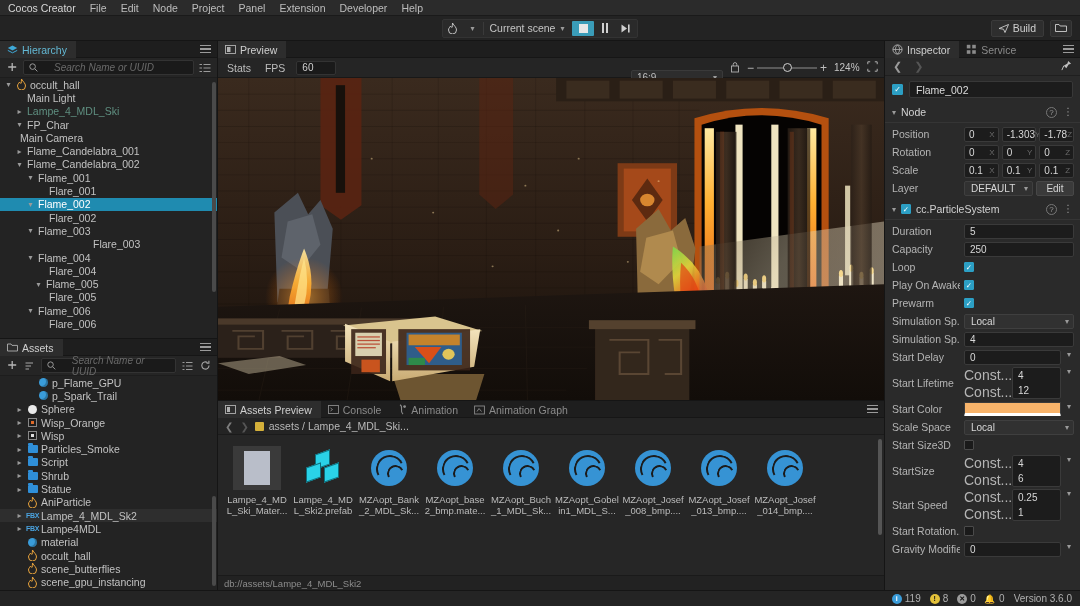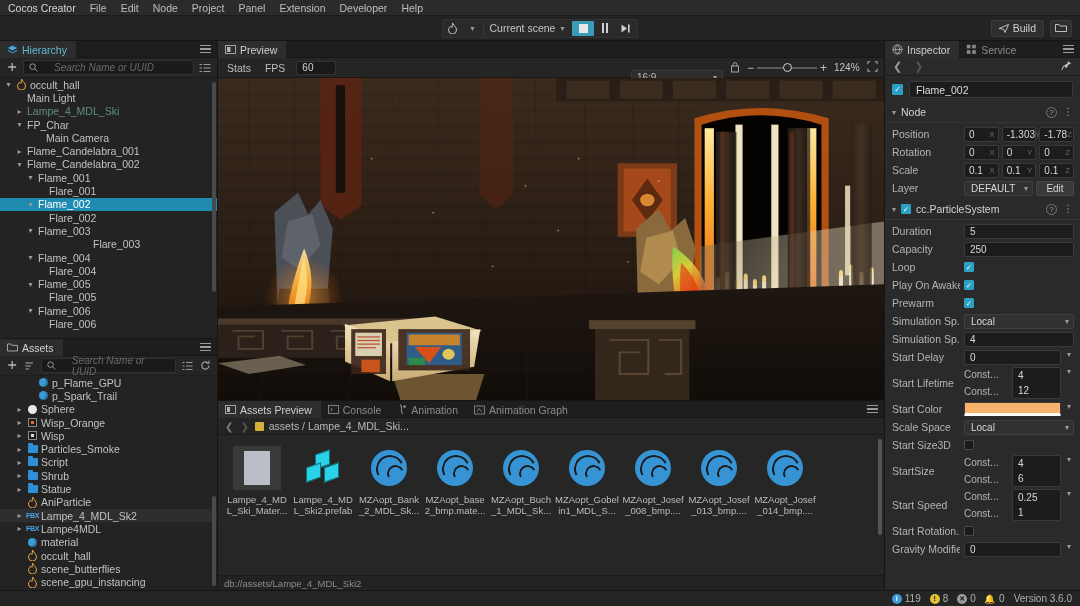--- a/index.html
+++ b/index.html
@@ -191,21 +191,21 @@
   .cbsmall::after { content: "\2713"; color: #fff; font-size: 7.5px; }
   .cbsmall.off { background: #1a1a1a; border-color: #4a4a4a; }
   .cbsmall.off::after { content: ""; }
   .colorbar { flex: 1; height: 14px; background: linear-gradient(#f7b36a, #f7b36a); border: 1px solid #3a3a3a;
               border-bottom: 3px solid #ffffff; border-radius: 1px; }
   .caretdown { width: 10px; flex: none; text-align: center; color: #9a9a9a; font-size: 8px; }
   .dualbox { flex: 1; display: flex; }
   .dual-left { width: 48px; flex: none; display: flex; flex-direction: column; gap: 2px; }
   .dual-right { flex: 1; display: flex; flex-direction: column; gap: 0; background: #1c1c1c;
                 border: 1px solid #3a3a3a; border-radius: 2px; }
-  .constlbl { height: 15px; display: flex; align-items: center; font-size: 10px; color: #b4b4b4; }
+  .constlbl { height: 15px; display: flex; align-items: center; font-size: 14px; color: #b4b4b4; }
   .constval { height: 15px; display: flex; align-items: center; padding: 0 5px; font-size: 10px; color: #d8d8d8; }
 
   
   .statusbar {
     height: 16px; flex: none; background: #242424; display: flex; align-items: center;
     justify-content: flex-end; gap: 9px; padding-right: 8px; font-size: 10px; color: #b0b0b0;
     border-top: 1px solid #151515;
   }
   .sb-item { display: flex; align-items: center; gap: 3px; }
   .badge { width: 10px; height: 10px; border-radius: 50%; display: flex; align-items: center;
@@ -336,21 +336,21 @@
               <span>Main Light</span>
             </div>
             <div class="tree-item dim" style="padding-left: 15px;">
               <span class="arrow closed"></span>
               <span>Lampe_4_MDL_Ski</span>
             </div>
             <div class="tree-item" style="padding-left: 15px;">
               <span class="arrow open"></span>
               <span>FP_Char</span>
             </div>
-            <div class="tree-item" style="padding-left: 34px;">
+            <div class="tree-item" style="padding-left: 8px;">
               <span class="arrow "></span>
               <span>Main Camera</span>
             </div>
             <div class="tree-item" style="padding-left: 15px;">
               <span class="arrow closed"></span>
               <span>Flame_Candelabra_001</span>
             </div>
             <div class="tree-item" style="padding-left: 15px;">
               <span class="arrow open"></span>
               <span>Flame_Candelabra_002</span>
@@ -380,21 +380,21 @@
               <span>Flare_003</span>
             </div>
             <div class="tree-item" style="padding-left: 26px;">
               <span class="arrow open"></span>
               <span>Flame_004</span>
             </div>
             <div class="tree-item" style="padding-left: 37px;">
               <span class="arrow "></span>
               <span>Flare_004</span>
             </div>
-            <div class="tree-item" style="padding-left: 26px;">
+            <div class="tree-item" style="padding-left: 26px; margin-left: 8px;">
               <span class="arrow open"></span>
               <span>Flame_005</span>
             </div>
             <div class="tree-item" style="padding-left: 37px;">
               <span class="arrow "></span>
               <span>Flare_005</span>
             </div>
             <div class="tree-item" style="padding-left: 26px;">
               <span class="arrow open"></span>
               <span>Flame_006</span>

